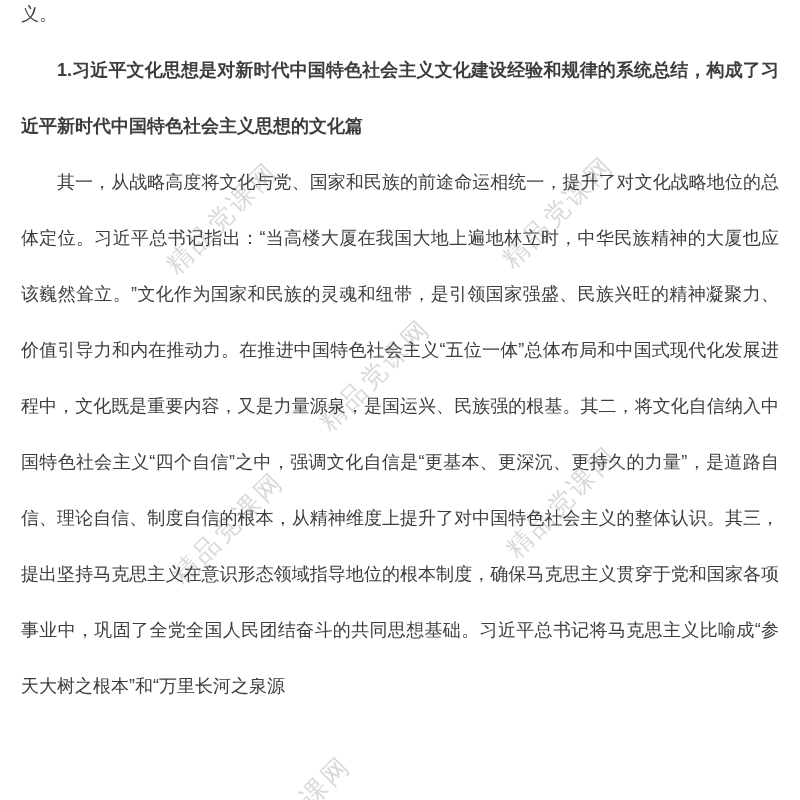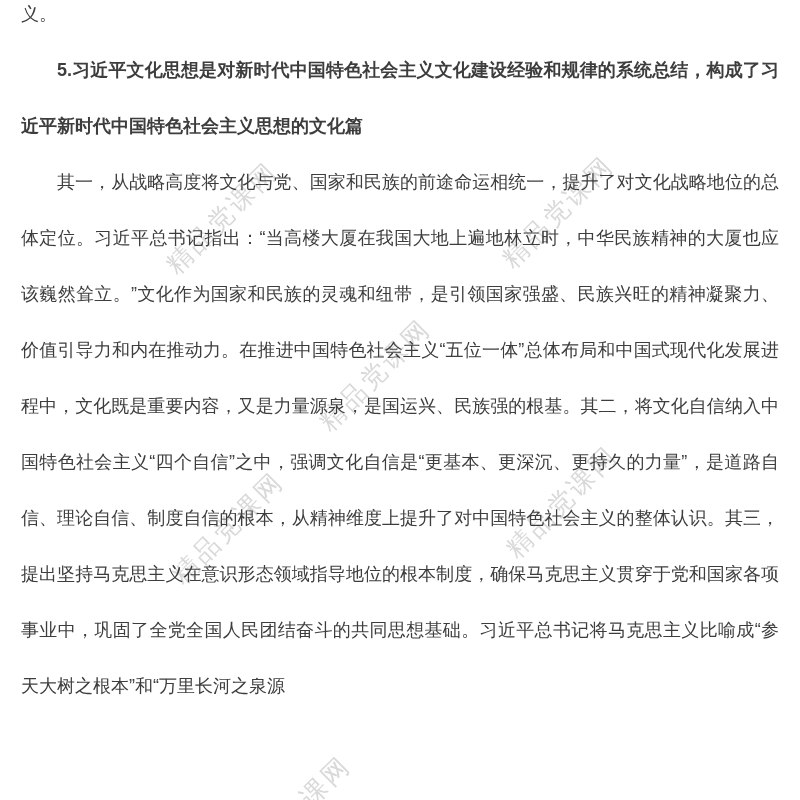--- a/index.html
+++ b/index.html
@@ -48,17 +48,17 @@
       <span class="wm" style="left: 222px; top: 218px; color: rgb(217, 217, 217);">精品党课网</span>
       <span class="wm" style="left: 558px; top: 212px; color: rgb(217, 217, 217);">精品党课网</span>
       <span class="wm" style="left: 375px; top: 375px; color: rgb(217, 217, 217);">精品党课网</span>
       <span class="wm" style="left: 228px; top: 528px; color: rgb(217, 217, 217);">精品党课网</span>
       <span class="wm" style="left: 562px; top: 502px; color: rgb(217, 217, 217);">精品党课网</span>
       <span class="wm" style="left: 295px; top: 812px; color: rgb(217, 217, 217);">精品党课网</span>
     </div>
 
   <div class="text-layer" style="color: rgb(61, 61, 61);">
     <p class="block">义。</p>
-    <p class="block indent heading">5.习近平文化思想是对新时代中国特色社会主义文化建设经验和规律的系统总结，构成了习近平新时代中国特色社会主义思想的文化篇</p>
+    <p class="block indent heading">1.习近平文化思想是对新时代中国特色社会主义文化建设经验和规律的系统总结，构成了习近平新时代中国特色社会主义思想的文化篇</p>
     <p class="block indent">其一，从战略高度将文化与党、国家和民族的前途命运相统一，提升了对文化战略地位的总体定位。习近平总书记指出：“当高楼大厦在我国大地上遍地林立时，中华民族精神的大厦也应该巍然耸立。”文化作为国家和民族的灵魂和纽带，是引领国家强盛、民族兴旺的精神凝聚力、价值引导力和内在推动力。在推进中国特色社会主义“五位一体”总体布局和中国式现代化发展进程中，文化既是重要内容，又是力量源泉，是国运兴、民族强的根基。其二，将文化自信纳入中国特色社会主义“四个自信”之中，强调文化自信是“更基本、更深沉、更持久的力量”，是道路自信、理论自信、制度自信的根本，从精神维度上提升了对中国特色社会主义的整体认识。其三，提出坚持马克思主义在意识形态领域指导地位的根本制度，确保马克思主义贯穿于党和国家各项事业中，巩固了全党全国人民团结奋斗的共同思想基础。习近平总书记将马克思主义比喻成“参天大树之根本”和“万里长河之泉源</p>
   </div>
 
 </div>
 
 </body></html>

